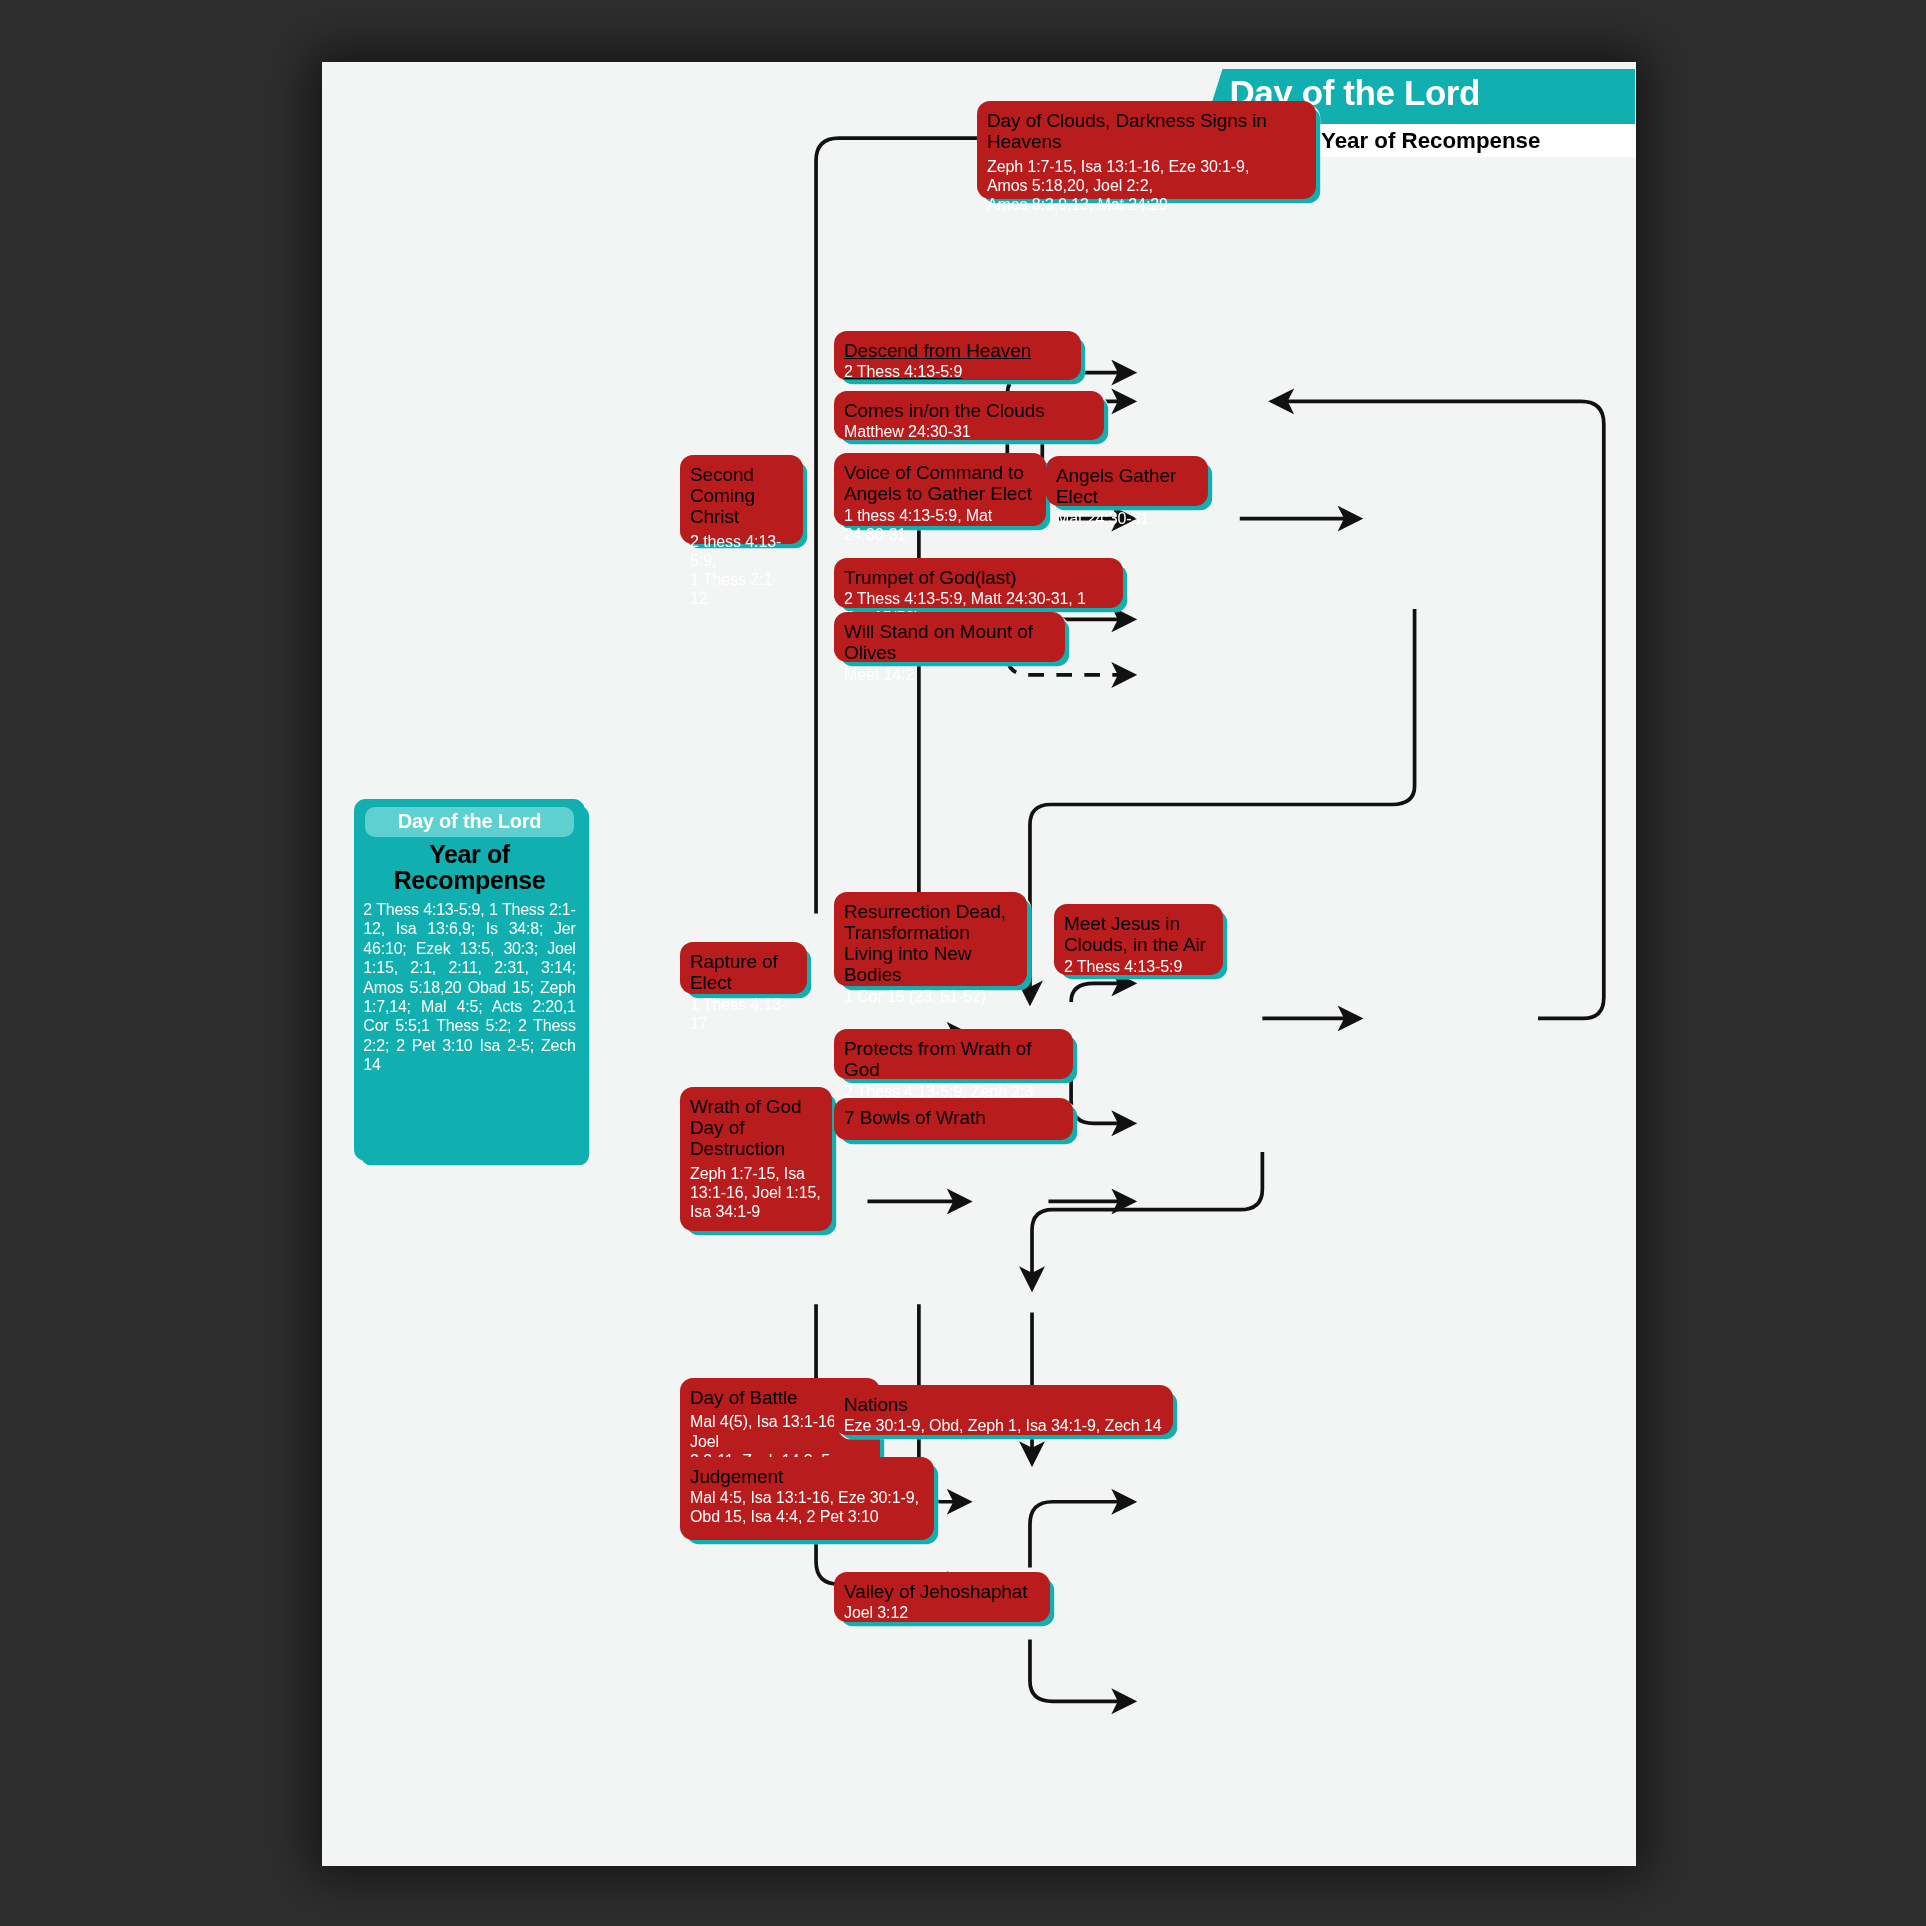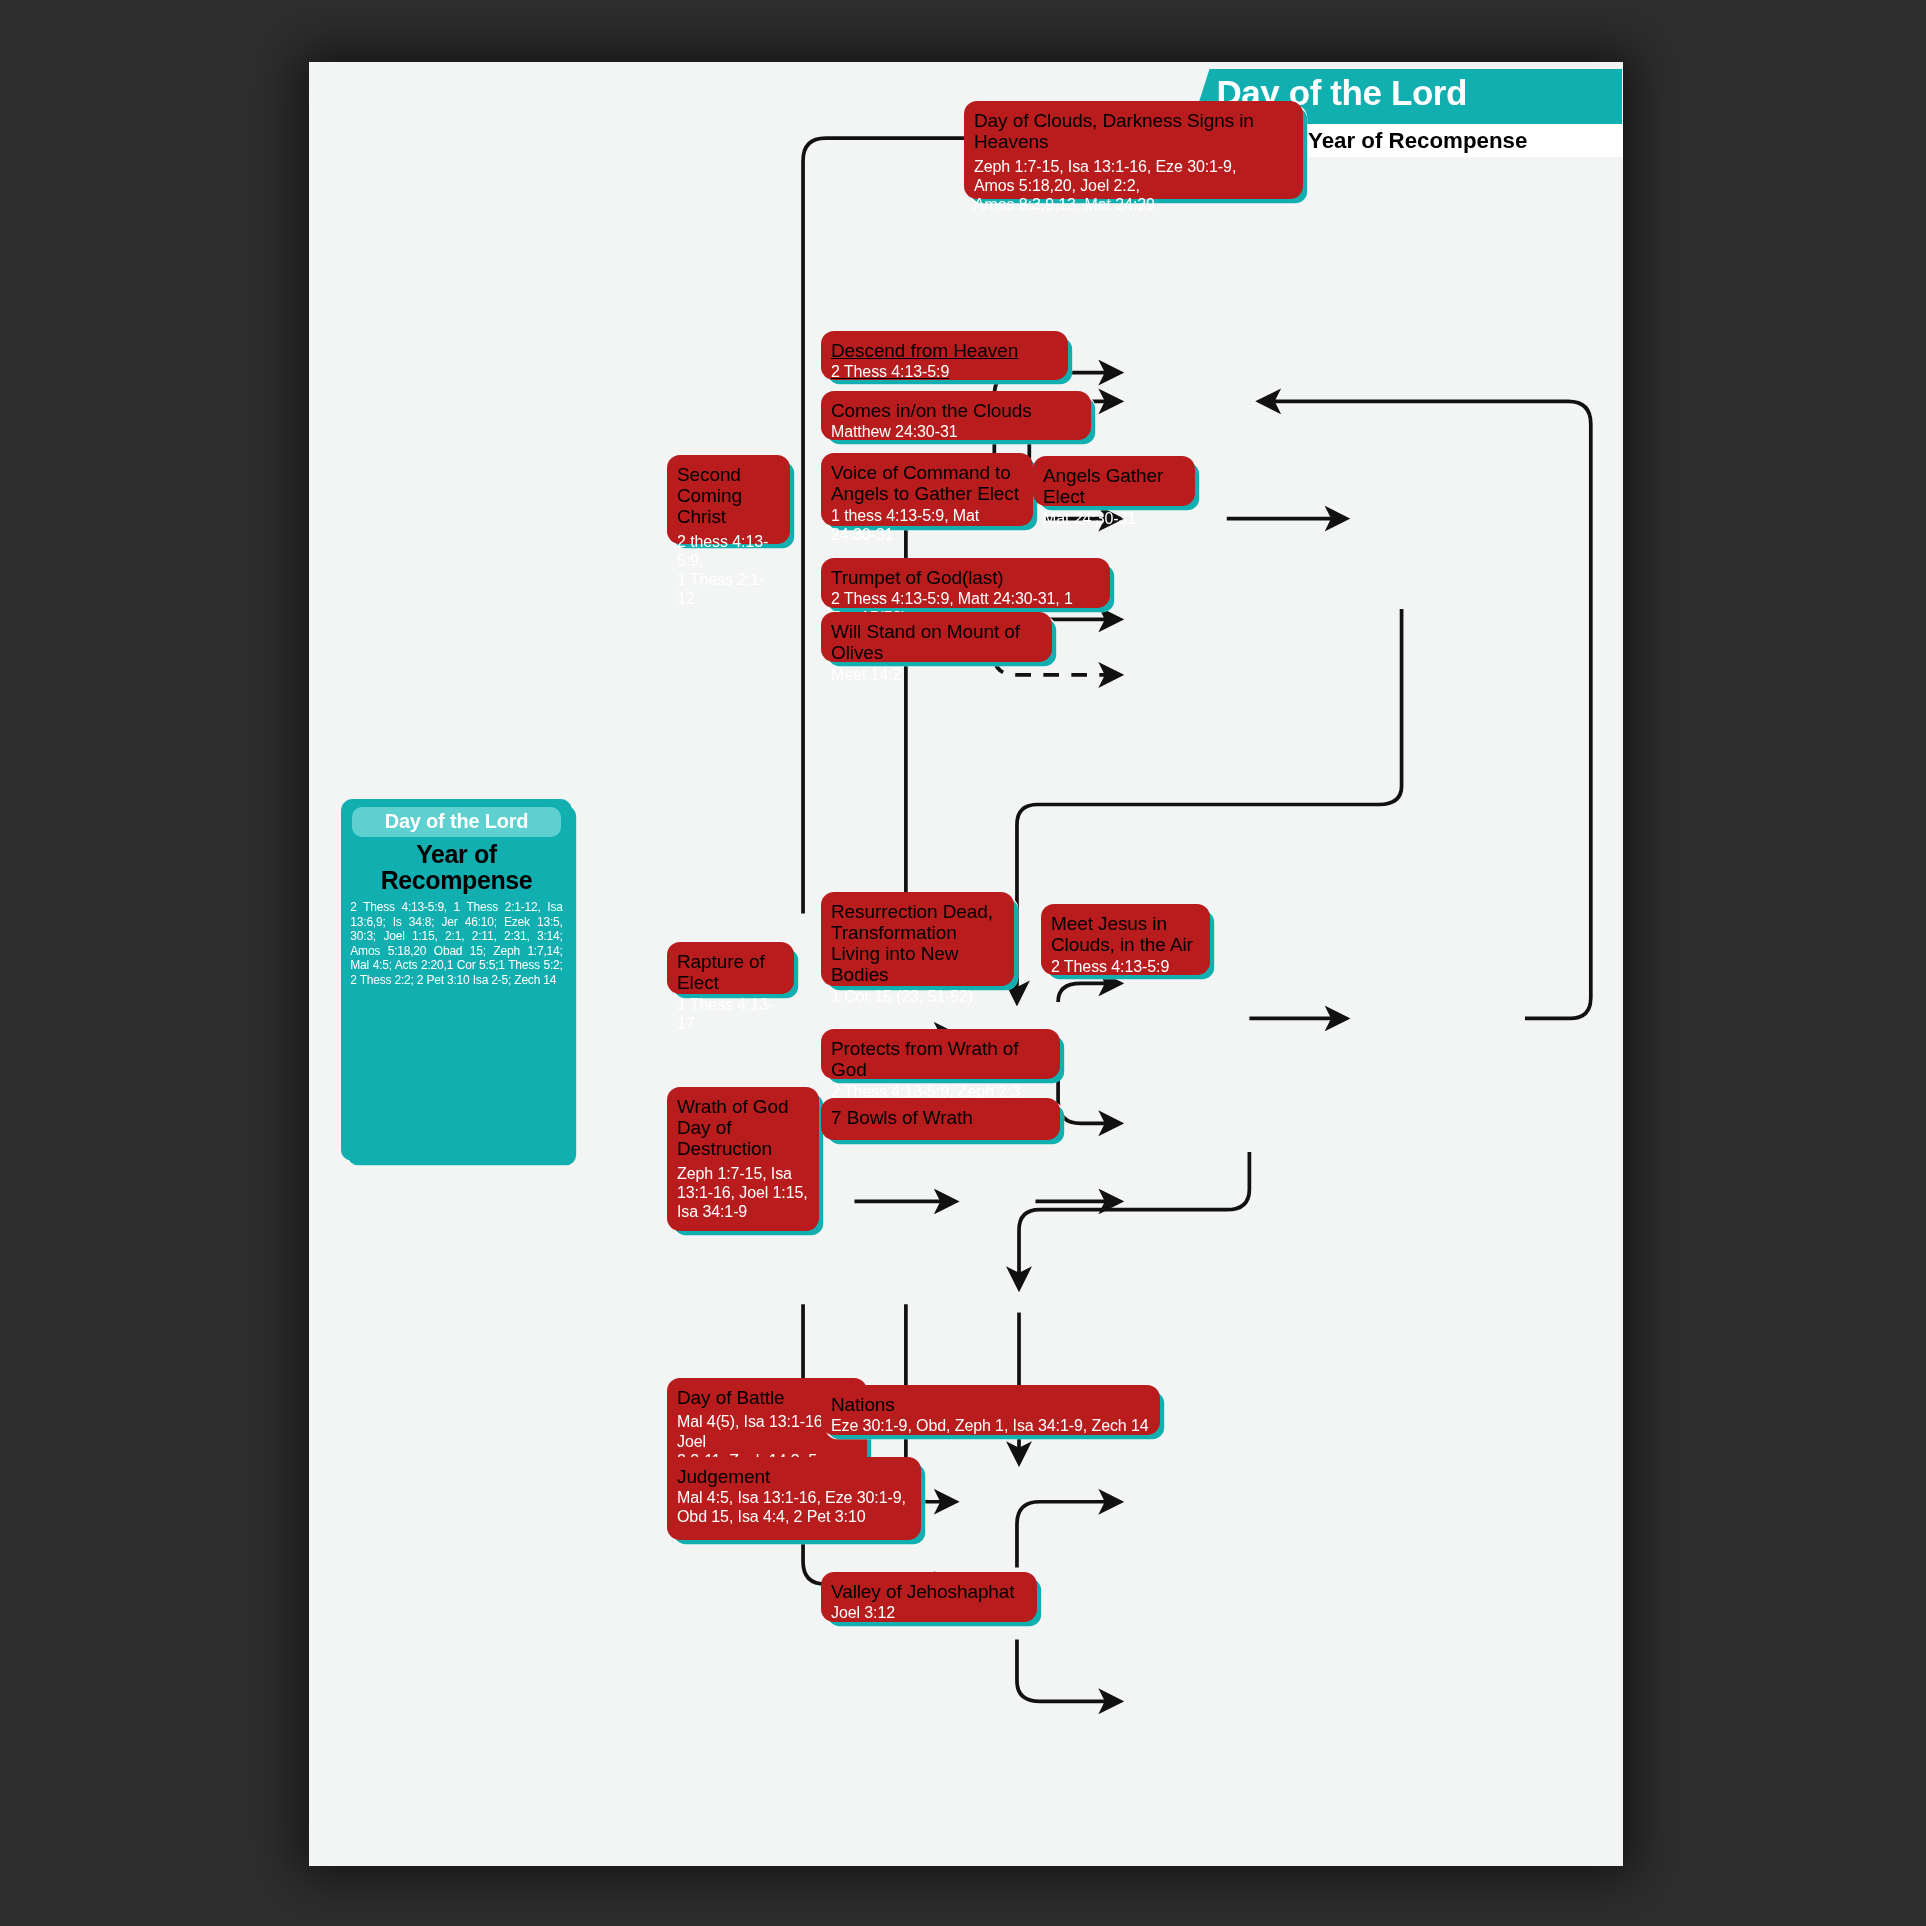--- a/index.html
+++ b/index.html
@@ -2,21 +2,21 @@
 <html style="font-size:6.2px"><head>
 <meta charset="utf-8">
 <style>
   html,body{margin:0;padding:0;}
   body{
     width:1926px;height:1926px;
     background:#2e2e2e;
     font-family:"Liberation Sans", sans-serif;
     overflow:hidden;
   }
-  #stage{position:absolute;left:3px;top:0;width:1636px;height:1926px;}
+  #stage{position:absolute;left:16px;top:0;width:1636px;height:1926px;}
 
   
   #canvas{
     position:absolute;
     left:306px; top:62px;
     width:1314px; height:1804px;
     background:#f3f5f5;
     box-shadow: 0 0 46px 11.6px rgba(0,0,0,.55);
   }
 
@@ -99,21 +99,21 @@
     text-align:center;
     color:#000000;
     font-size:25px;
     font-weight:bold;
     line-height:1.02;
     margin-top:5.4px;
     letter-spacing:-0.4px;
   }
   #root-refs{
     color:#ffffff;
-    font-size:12px;
+    font-size:16px;
     line-height:1.21;
     margin-top:7px;
     text-align:justify;
     letter-spacing:-0.2px;
     padding:0 2.3px;
   }
 
   
   #edges{position:absolute;left:0;top:0;width:1926px;height:1926px;pointer-events:none;}
 </style>

